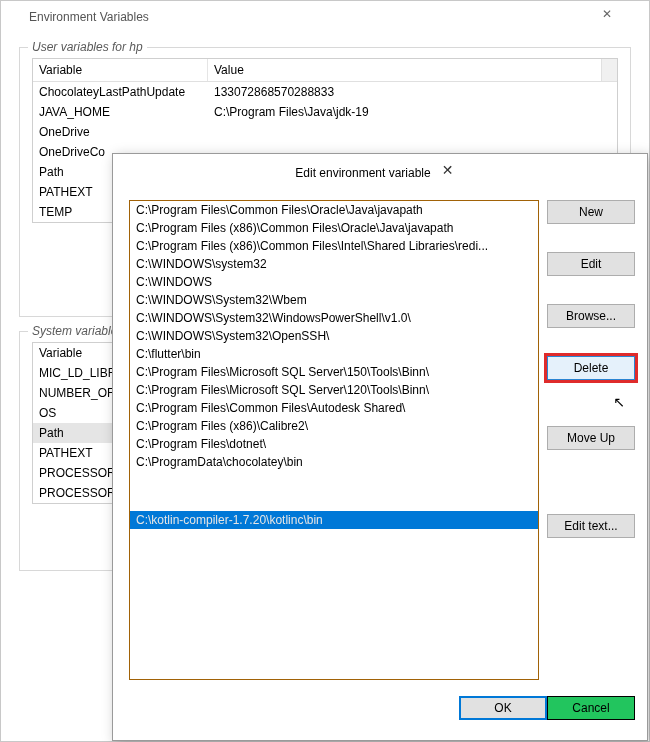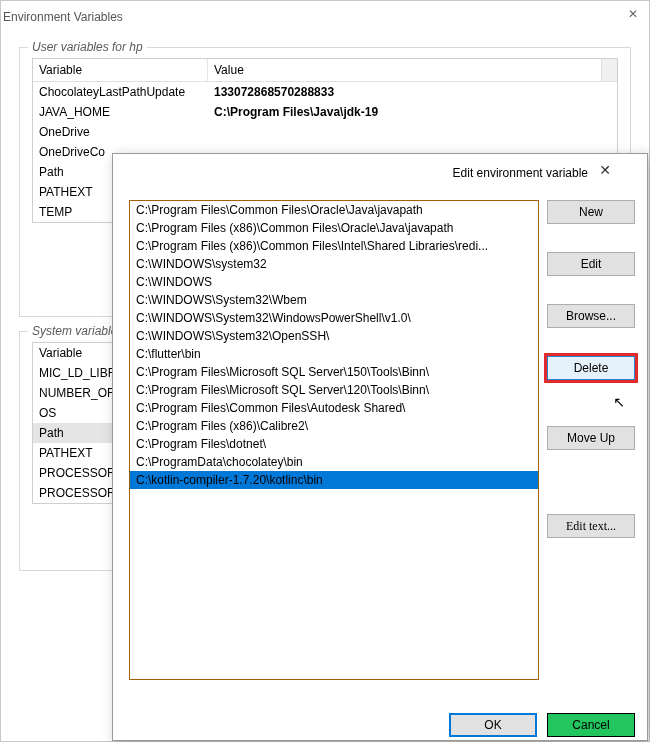--- a/index.html
+++ b/index.html
@@ -1,52 +1,52 @@
 <!DOCTYPE html>
 <html><head>
 <meta charset="utf-8">
 <style>
   * { box-sizing: border-box; font-family: "Segoe UI", Tahoma, sans-serif; font-size: 12px; }
   body { margin: 0; width: 650px; height: 742px; background: #fff; overflow: hidden; position: relative; }
 
   
   .parent-dialog { position: absolute; left: 0; top: 0; width: 650px; height: 742px; border: 1px solid #c8c8c8; background: #fff; }
-  .parent-title { display:flex; align-items:center; justify-content:space-between; padding: 6px 2px; color:#555; }
+  .parent-title { display:flex; align-items:center; justify-content:space-between; padding: 6px 28px; color:#555; }
   .parent-title .pxbtn { width:28px; height:20px; text-align:center; color:#666; }
   .fieldset { border: 1px solid #d8d8d8; margin: 14px 18px; padding: 10px 12px 14px; position: relative; }
   .fieldset-label { position:absolute; top:-8px; left:8px; background:#fff; padding:0 4px; color:#5a5a5a;font-style:italic; }
   .tbl { width:100%; border:1px solid #cfcfcf; }
   .tbl-head { display:flex; background:#fff; border-bottom:1px solid #e0e0e0; }
   .tbl-head div { padding:4px 6px; }
   .col1 { width: 175px; border-right:1px solid #e5e5e5; }
   .col2 { flex:1; }
   .scrollhead { width:16px; background:#f0f0f0; border-left:1px solid #e0e0e0; }
   .tbl-body .row { display:flex; }
   .tbl-body .row div { padding:3px 6px; white-space:nowrap; overflow:hidden; text-overflow:ellipsis; }
   .tbl-body .row .c1 { width:175px; }
-  .tbl-body .row .c2 { flex:1;font-weight:bold; }
+  .tbl-body .row .c2 { flex:1; }
   .tbl-body .row.sel { background:#e5e5e5; }
 
   
   .modal { position:absolute; left:112px; top:153px; width:536px; height:588px; background:#fff; border:1px solid #9a9a9a; box-shadow: 3px 3px 12px rgba(0,0,0,0.25); }
-  .modal-title { display:flex; align-items:center; justify-content:flex-end; padding:8px 25px 6px; }
+  .modal-title { display:flex; align-items:center; justify-content:center; padding:8px 25px 6px; }
   .modal-title .close { width:34px; height:22px; text-align:center; font-size:14px; color:#333; }
   .modal-body { position:relative; padding: 8px 14px 10px; height: calc(100% - 34px); }
   .listbox { position:absolute; left:16px; top:10px; width:410px; height:480px; border:1px solid #a16207; background:#fff; overflow:hidden; }
   .listbox .item { padding:2px 6px; white-space:nowrap; overflow:hidden; text-overflow:ellipsis; }
-  .listbox .item.selected { background:#0078d7; color:#000000; }
+  .listbox .item.selected { background:#0078d7; color:#e5e5e5;margin-top:40px; }
 
   .side-buttons { position:absolute; right:12px; top:10px; width:88px; display:flex; flex-direction:column; gap:0; }
   .btn { height:24px; border:1px solid #adadad; background:#e1e1e1; margin-bottom:10px; display:flex; align-items:center; justify-content:center; cursor:default; }
-  .btn:last-child { margin-bottom: 0; font-family: Liberation Serif, serif; }
+  .btn:last-child { margin-bottom: 0; }
   .gap { height:18px; }
   .btn.highlight-frame { box-shadow: 0 0 0 3px rgba(220,20,20,0.9); background:#e5f1fb; border-color:#2a84d2; }
   .cursor-arrow { position:absolute; right:22px; top:204px; font-size:14px; pointer-events:none; }
 
-  .bottom-buttons { position:absolute; right:12px; bottom:5px; display:flex; gap:10px; }
+  .bottom-buttons { position:absolute; right:12px; bottom:22px; display:flex; }
   .btn2 { width:88px; height:24px; border:1px solid #000000; background:#22c55e; display:flex; align-items:center; justify-content:center; }
   .btn2.primary { border:2px solid #0078d7; background:#e1e1e1; }
 </style>
 </head>
 <body>
 
 <div class="parent-dialog">
   <div class="parent-title">
     <span>Environment Variables</span>
     <span class="pxbtn">✕</span>

